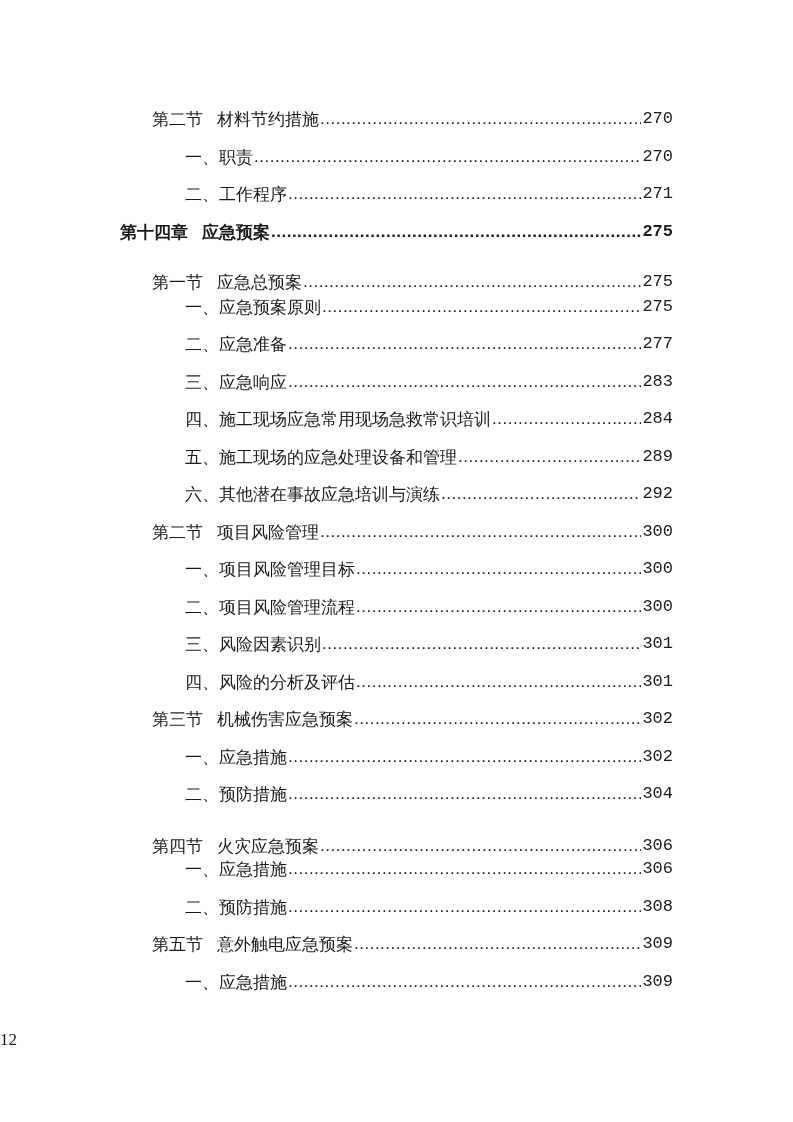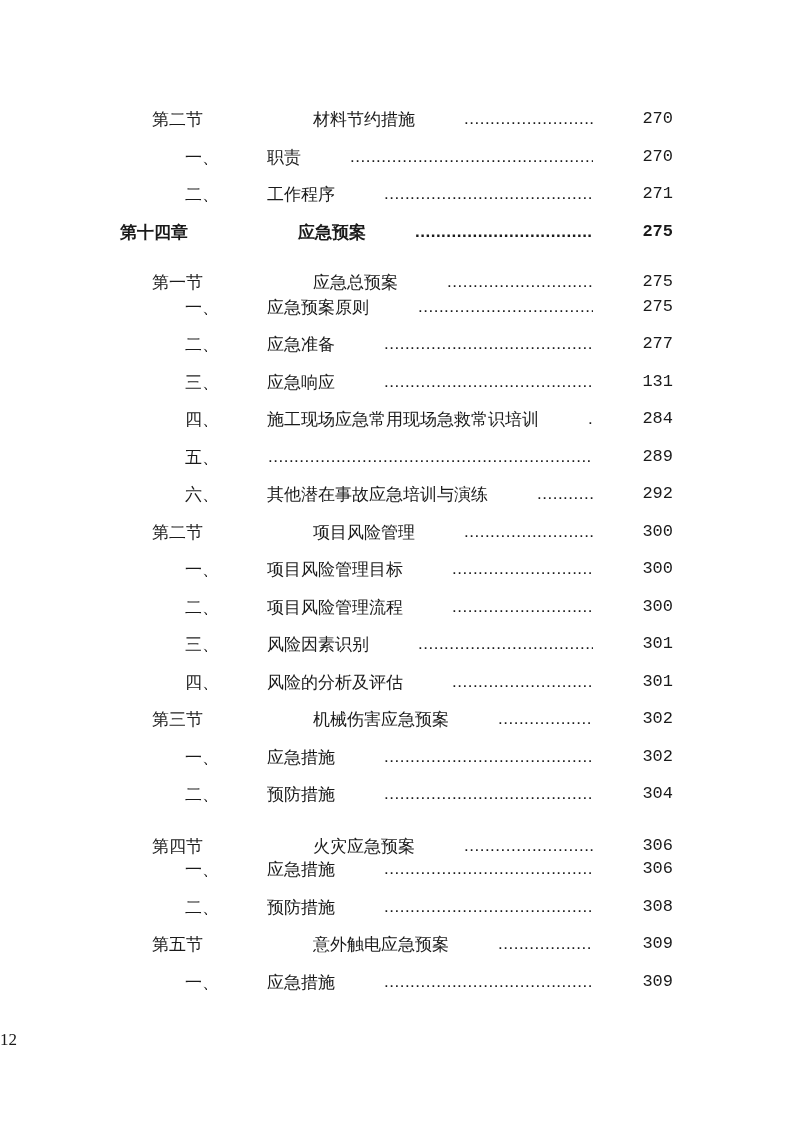--- a/index.html
+++ b/index.html
@@ -1,20 +1,20 @@
 <!DOCTYPE html>
 <html><head>
 <meta charset="utf-8">
 <style>
   html, body { margin:0; padding:0; background:#ffffff; }
   body { width:793px; height:1122px; position:relative; overflow:hidden;
          font-family: "DejaVu Sans", "Liberation Sans", sans-serif; color:#1a1a1a; }
   .toc { position:absolute; left:0; top:100px; width:793px; }
   .row { position:absolute; height:30px; display:flex; align-items:center;
-         font-size:17px; line-height:30px; right:120px;gap:48px; }
+         font-size:17px; line-height:30px; right:120px; }
   .row.chapter { left:120px; font-weight:bold; }
   .row.section { left:152px; }
   .row.item { left:185px; }
   .num { white-space:nowrap; }
   .gap { display:inline-block; width:14px; }
   .title { white-space:nowrap; }
   .leader { flex:1; overflow:hidden; white-space:nowrap; margin:0 1px;
             font-family:"Liberation Sans", sans-serif; letter-spacing:0.5px; }
   .leader::after { content:"........................................................................................................................................................................"; }
   .page { font-family:Liberation Mono, monospace; white-space:nowrap; }
@@ -67,30 +67,31 @@
   <div class="row item" style="top:229px">
     <span class="num">二、</span>
     <span class="title">应急准备</span>
     <span class="leader"></span>
     <span class="page">277</span>
   </div>
   <div class="row item" style="top:266.5px">
     <span class="num">三、</span>
     <span class="title">应急响应</span>
     <span class="leader"></span>
-    <span class="page">131</span>
+    <span class="page">283</span>
   </div>
   <div class="row item" style="top:304px">
     <span class="num">四、</span>
     <span class="title">施工现场应急常用现场急救常识培训</span>
     <span class="leader"></span>
     <span class="page">284</span>
   </div>
   <div class="row item" style="top:341.5px">
     <span class="num">五、</span>
+    <span class="title">施工现场的应急处理设备和管理</span>
     <span class="leader"></span>
     <span class="page">289</span>
   </div>
   <div class="row item" style="top:379px">
     <span class="num">六、</span>
     <span class="title">其他潜在事故应急培训与演练</span>
     <span class="leader"></span>
     <span class="page">292</span>
   </div>
   <div class="row section" style="top:416.5px">

